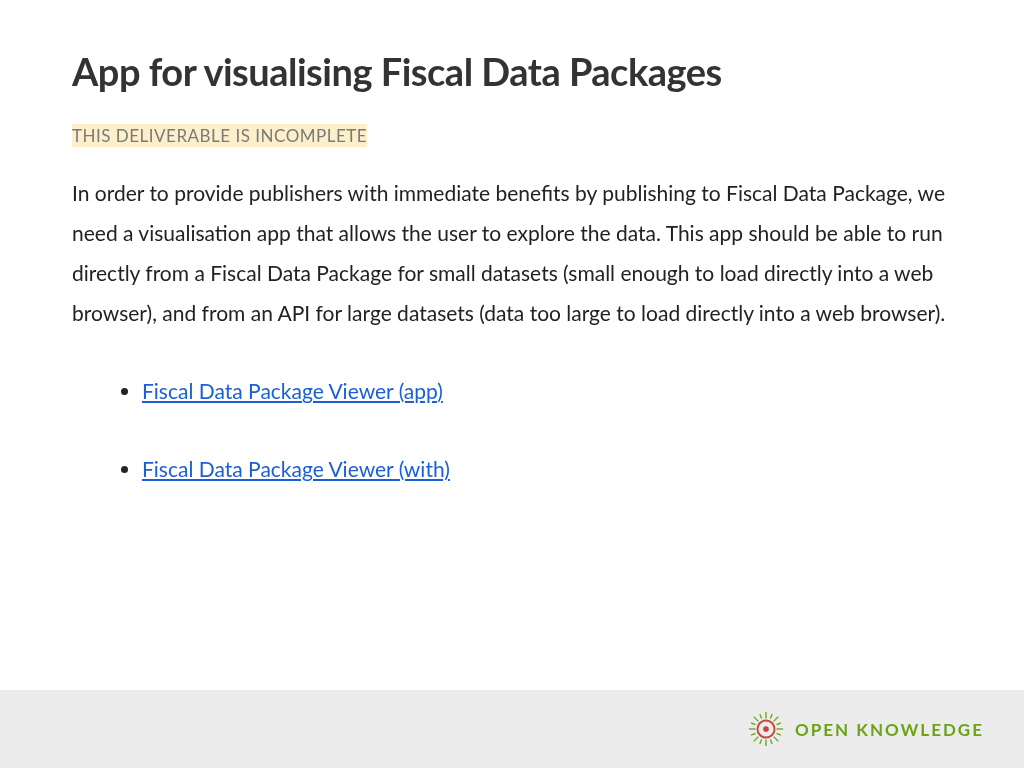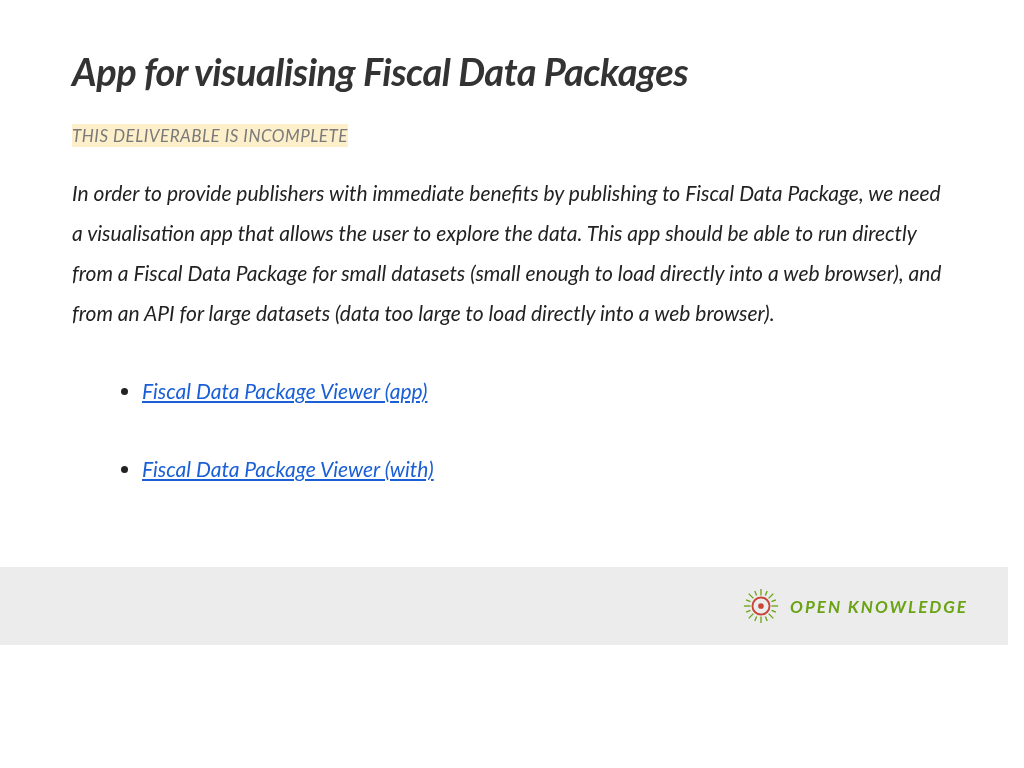--- a/index.html
+++ b/index.html
@@ -1,26 +1,26 @@
 <!DOCTYPE html>
 <html><head>
 <meta charset="utf-8">
 <style>
   * { box-sizing: border-box; margin: 0; padding: 0; }
   html, body { width: 1024px; height: 768px; font-family: "Lato", "Helvetica Neue", Arial, sans-serif; background: #fff; color: #333; }
-  .slide { position: relative; width: 1024px; height: 645px; font-style: italic; }
+  .slide { position: relative; width: 1024px; height: 768px; }
   .content { padding: 48px 72px 0 72px; }
   h1 { font-size: 38px; font-weight: 700; color: #333; margin-bottom: 28px; letter-spacing: -0.5px; }
   .notice { display: inline; font-size: 17px; letter-spacing: 0.5px; color: #7a7a7a; background: #fdefc9; line-height: 1.7; padding: 1px 0; }
   .notice-wrap { margin-bottom: 22px; }
   .body-text { font-size: 21px; line-height: 1.9; color: #222; margin-bottom: 37px; }
   ul { list-style: disc; padding-left: 70px; margin-bottom: 28px; }
   li { font-size: 21px; line-height: 1.8; color: #222; margin-top: 40px; }
   li a { color: #1a5fd6; text-decoration: underline; }
-  .footer { position: absolute; left: 0; right: 16px; bottom: 0; height: 78px; background: #ececec; display: flex; align-items: center; justify-content: flex-end; padding-right: 40px; }
+  .footer { position: absolute; left: 0; right: 0; bottom: 0; height: 78px; background: #ececec; display: flex; align-items: center; justify-content: flex-end; padding-right: 40px; }
   .logo { display: flex; align-items: center; gap: 10px; }
   .logo-text { color: #6aa314; font-weight: 700; font-size: 17px; letter-spacing: 2px; }
   .logo-mark { width: 38px; height: 38px; }
 </style>
 </head>
 <body>
 
 <div class="slide">
   <div class="content">
     <h1>App for visualising Fiscal Data Packages</h1>

